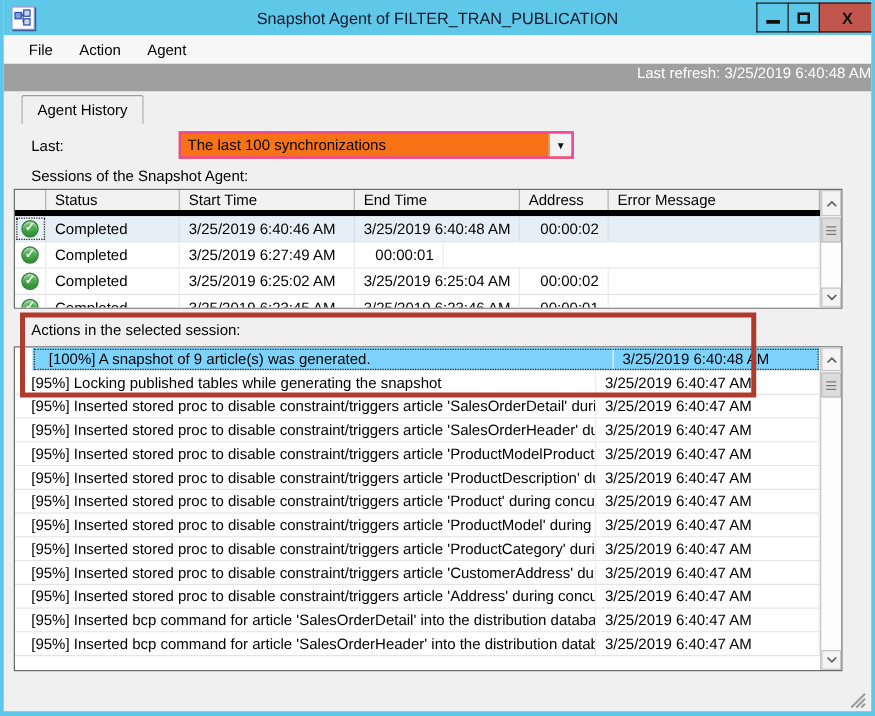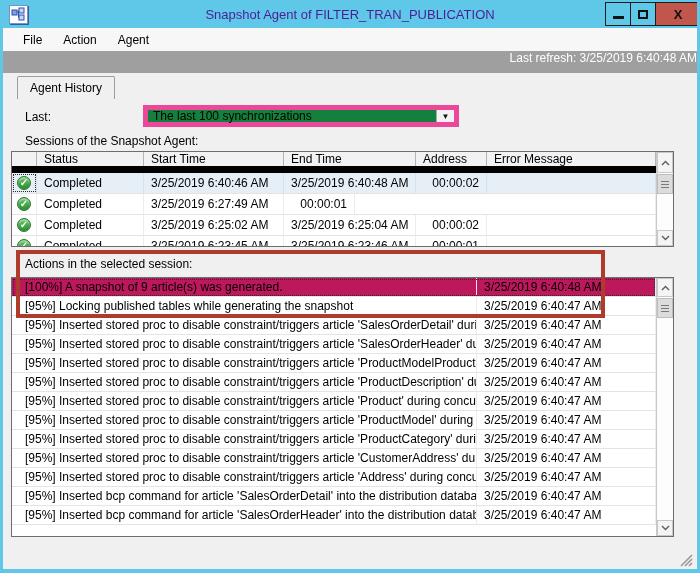--- a/index.html
+++ b/index.html
@@ -8,21 +8,21 @@
 
   .window { position:relative; width:700px; height:573px; background:#f0f0f0; overflow:hidden;
             border-left:3px solid #5fc8e8; border-right:3px solid #5fc8e8; border-bottom:4px solid #5fc8e8; }
 
   
   .titlebar { position:absolute; left:-3px; top:0; width:700px; height:28px; background:#5fc8e8;
               display:flex; align-items:center; }
   .app-icon { width:19px; height:19px; margin-left:9px; background:#fdfdfd; border:1px solid #7a90c8;
               box-shadow:1px 1px 0 #3a5a9a; position:relative; }
   .app-icon svg { position:absolute; left:1px; top:1px; }
-  .title-text { position:absolute; left:0; right:0; text-align:center; font-size:13px; color:#4c1d95; }
+  .title-text { position:absolute; left:0; right:0; text-align:center; font-size:13px; color:#0f172a; }
   .caption-btns { position:absolute; right:0; top:2px; display:flex; }
   .cap-btn { height:24px; border:1px solid #1c1c1c; border-right-width:0; display:flex; align-items:center; justify-content:center; cursor:pointer; }
   .btn-min,.btn-max { width:25px; background:transparent; }
   .btn-close { width:45px; background:#c1564c; border-right:none; font-weight:bold; font-size:13px; color:#111; }
   .glyph-min { width:11px; height:3px; background:#111; margin-top:6px; }
   .glyph-max { width:10px; height:9px; border:2px solid #111; background:transparent; }
 
   
   .menubar { position:absolute; left:0; top:28px; width:694px; height:23px; background:#f7f7f7;
              display:flex; align-items:center; padding-left:13px; }
@@ -32,45 +32,45 @@
   .statusstrip { position:absolute; left:0; top:51px; width:694px; height:22px; background:#9f9f9f;
                  display:flex; align-items:flex-start; justify-content:flex-end; }
   .statusstrip span { color:#fff; }
 
   
   .tab { position:absolute; left:14px; top:76px; height:23px; padding:4px 12px 0 12px; background:#f0f0f0;
          border:1px solid #9d9d9d; border-bottom:none; border-radius:2px 2px 0 0; cursor:pointer; }
 
   
   .view-label { position:absolute; left:22px; top:110px; }
-  .combo { position:absolute; left:140px; top:105px; width:316px; height:22px; background:#15803d;
-           border:5px solid #ec4899; display:flex; align-items:center; cursor:pointer; }
+  .combo { position:absolute; left:140px; top:105px; width:316px; height:22px; background:#f97316;
+           border:2px solid #ec4899; display:flex; align-items:center; cursor:pointer; }
   .combo-text { flex:1; padding-left:5px; white-space:nowrap; overflow:hidden; }
   .combo-btn { width:18px; height:100%; border-left:1px solid #a8a8a8; background:#f2f2f2;
                display:flex; align-items:center; justify-content:center; font-size:8px; color:#111; }
 
   .group-label { position:absolute; left:22px; }
 
   
   .grid { position:absolute; left:8px; width:663px; background:#fff; border:1px solid #6d6d6d; overflow:hidden; }
-  .ghead { display:flex; background:#f2f2f2; border-bottom:7px solid #000000; }
+  .ghead { display:flex; background:#f2f2f2; border-bottom:5px solid #000000; }
   .ghead .gc { border-right:1px solid #b4b4b4; }
   .grow { display:flex; border-bottom:1px solid #e4e4e4; background:#fff; cursor:default; }
   .gc { padding:0 7px; white-space:nowrap; overflow:hidden; display:flex; align-items:center; flex:0 0 auto; }
   .grow .gc { border-right:1px solid #ececec; }
   .gc.right { justify-content:flex-end; }
   .gc.flex1 { flex:1 1 auto; }
   .msgpad { padding-left:13px; }
 
   .sess-head { height:21px; } .sess-row { height:21px; }
   .act-head { height:19px; }  .act-row { height:19px; }
 
   .sel-session { background:#e6eef6; }
   .sel-session .gc { border-right-color:#d5e1ec; }
-  .sel-action { background:#be185d; outline:1px dotted #2b2b2b; outline-offset:-2px; }
+  .sel-action { background:#7dd3fc; outline:1px dotted #2b2b2b; outline-offset:-2px;margin-left:14px; }
 
   .okicon { width:14px; height:14px; border-radius:50%; background:#4caf50;
             border:1px solid #2e7d32; color:#fff; font-size:10px; font-weight:bold;
             display:flex; align-items:center; justify-content:center; line-height:1;
             box-shadow:inset 0 -3px 3px rgba(0,90,0,.35), inset 0 2px 2px rgba(255,255,255,.55); }
   .focus-cell { outline:1px dotted #2b2b2b; outline-offset:-2px; }
 
   
   .vscroll { position:absolute; top:0; right:0; width:17px; bottom:0; background:#fdfdfd; border-left:1px solid #c8c8c8; }
   .sbtn { position:absolute; left:0; width:16px; background:#f4f4f4; border:1px solid #c8c8c8;

